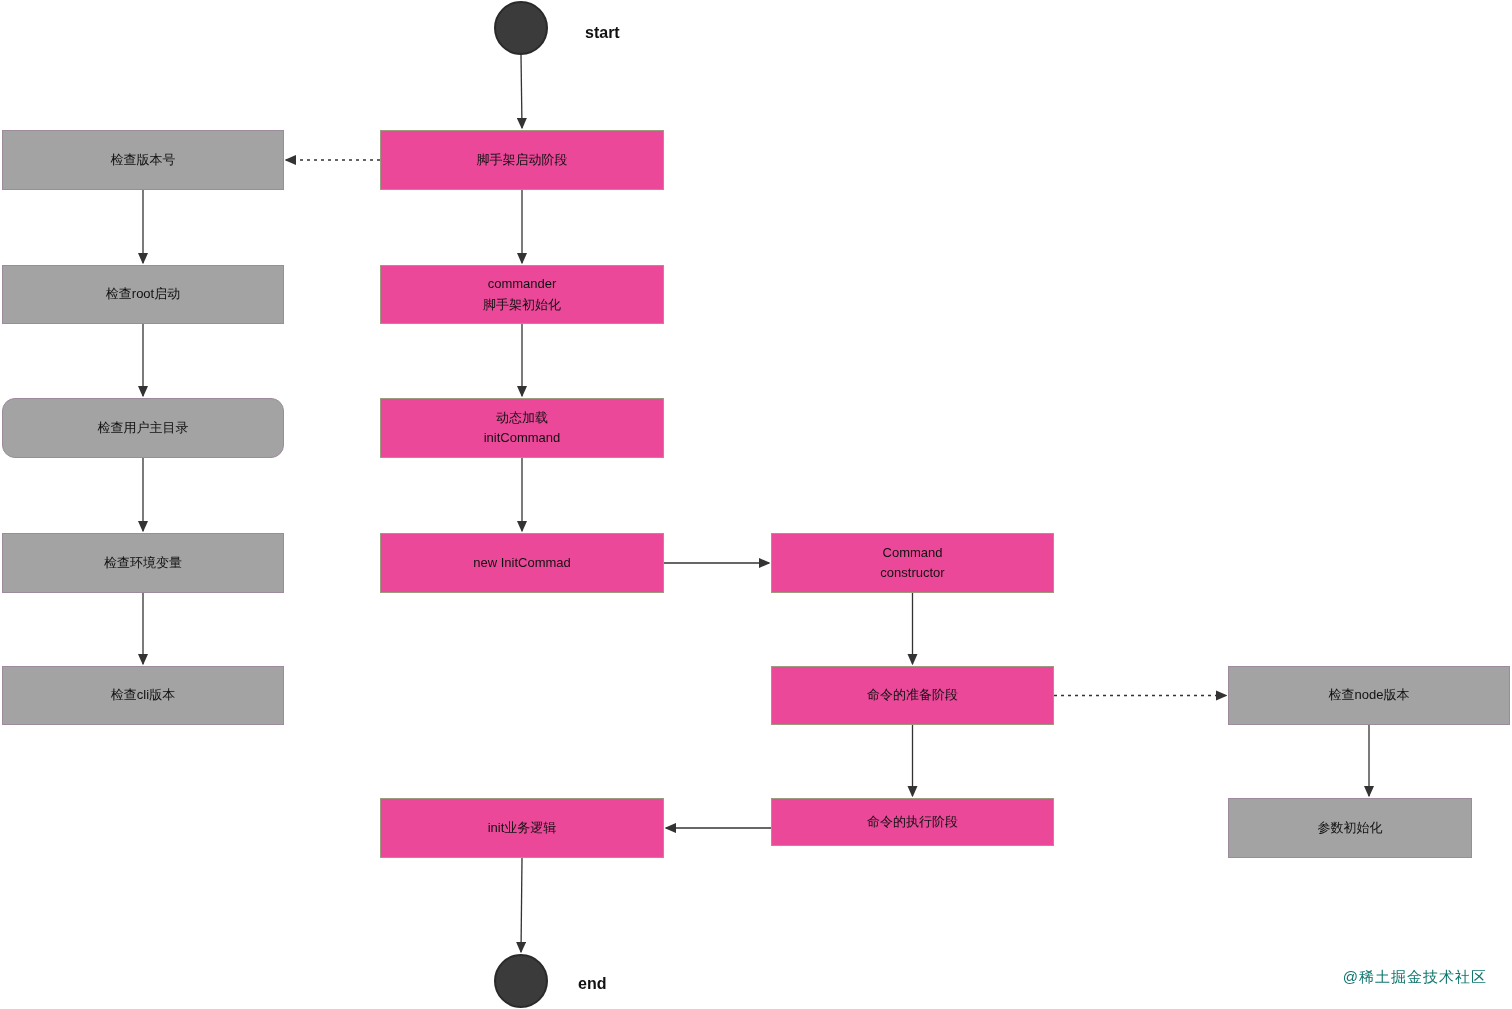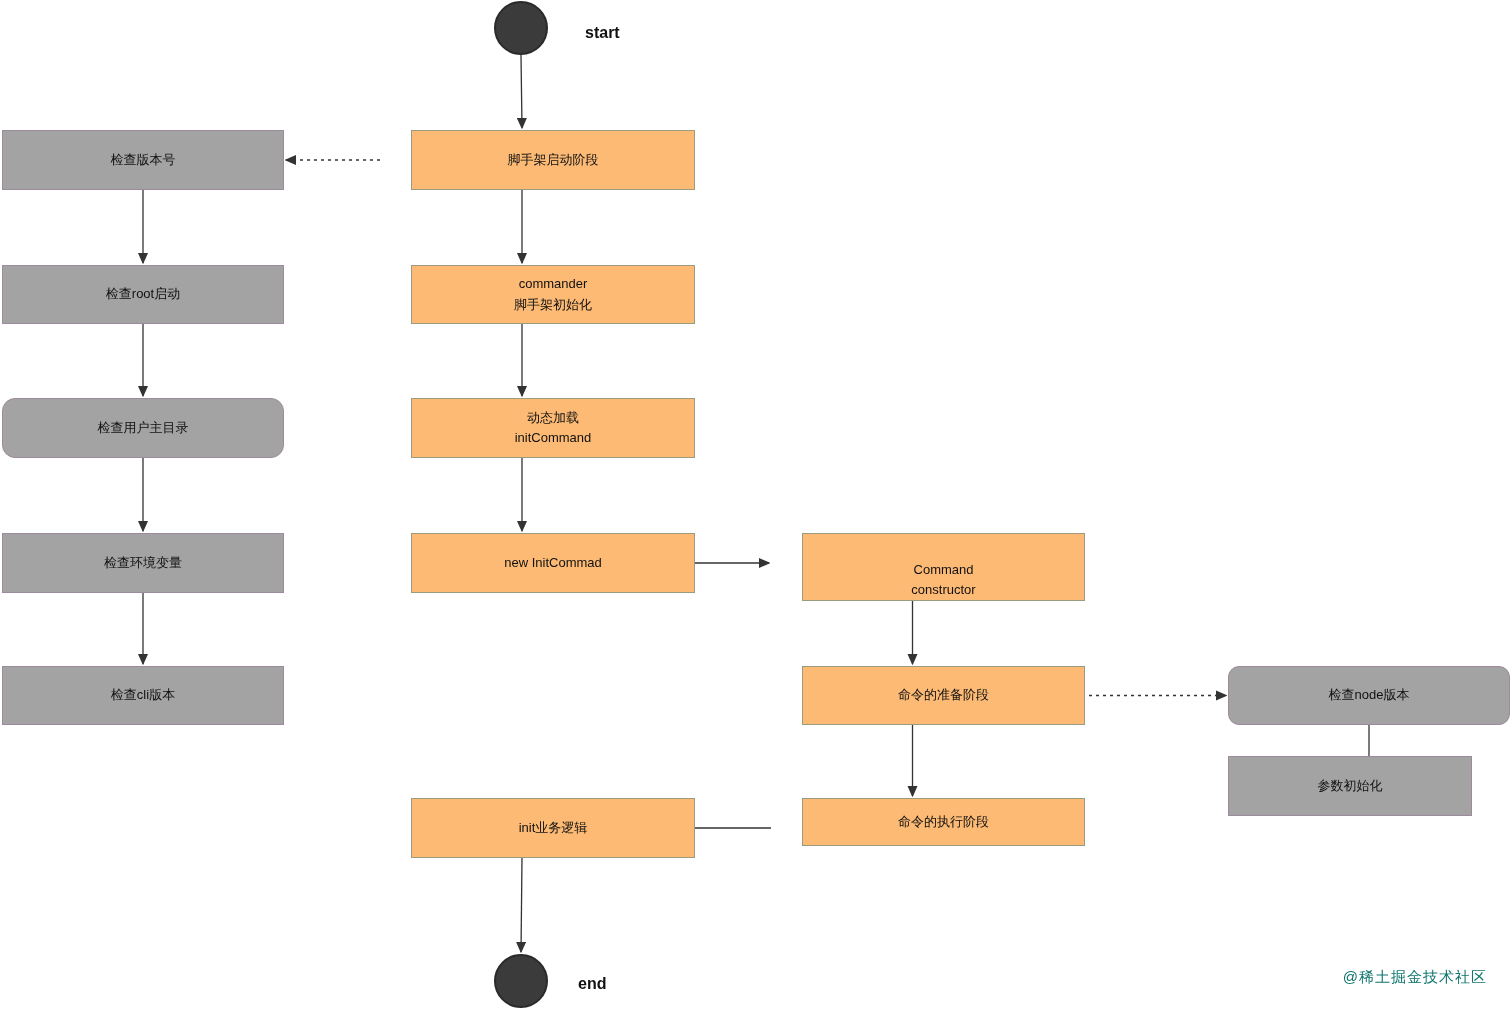--- a/index.html
+++ b/index.html
@@ -30,23 +30,22 @@
     align-items: center;
     justify-content: center;
     text-align: center;
     font-size: 13px;
     line-height: 1.55;
     color: #111111;
     white-space: pre-line;
     border: 1px solid #8f8f8f;
   }
   .flow-node.phase {
-    background: #fdba74;
+    background: #ec4899;
     border-color: #9b9b80;
-    margin-left: 31px;
   }
   .flow-node.check {
     background: #a3a3a3;
     border-color: #9d8a9d;
   }
   .terminal-circle {
     position: absolute;
     width: 54px;
     height: 54px;
     border-radius: 50%;
@@ -106,22 +105,22 @@
   <div id="watermark">@稀土掘金技术社区</div>
 <div class="flow-node phase" style="left: 380px; top: 130px; width: 284px; height: 60px;"><span>脚手架启动阶段</span></div>
     <div class="flow-node check" style="left: 2px; top: 130px; width: 282px; height: 60px;"><span>检查版本号</span></div>
     <div class="flow-node phase" style="left: 380px; top: 265px; width: 284px; height: 59px;"><span>commander
 脚手架初始化</span></div>
     <div class="flow-node check" style="left: 2px; top: 265px; width: 282px; height: 59px;"><span>检查root启动</span></div>
     <div class="flow-node phase" style="left: 380px; top: 398px; width: 284px; height: 60px;"><span>动态加载
 initCommand</span></div>
     <div class="flow-node check" style="left: 2px; top: 398px; width: 282px; height: 60px; border-radius: 13px;"><span>检查用户主目录</span></div>
     <div class="flow-node phase" style="left: 380px; top: 533px; width: 284px; height: 60px;"><span>new InitCommad</span></div>
-    <div class="flow-node phase" style="left: 771px; top: 533px; width: 283px; height: 68px; align-items: flex-end;"><span>Command
+    <div class="flow-node phase" style="left: 771px; top: 533px; width: 283px; height: 60px;"><span>Command
 constructor</span></div>
     <div class="flow-node check" style="left: 2px; top: 533px; width: 282px; height: 60px;"><span>检查环境变量</span></div>
     <div class="flow-node check" style="left: 2px; top: 666px; width: 282px; height: 59px;"><span>检查cli版本</span></div>
     <div class="flow-node phase" style="left: 771px; top: 666px; width: 283px; height: 59px;"><span>命令的准备阶段</span></div>
-    <div class="flow-node check" style="left: 1228px; top: 666px; width: 282px; height: 59px; border-radius: 11px;"><span>检查node版本</span></div>
+    <div class="flow-node check" style="left: 1228px; top: 666px; width: 282px; height: 59px;"><span>检查node版本</span></div>
     <div class="flow-node phase" style="left: 380px; top: 798px; width: 284px; height: 60px;"><span>init业务逻辑</span></div>
     <div class="flow-node phase" style="left: 771px; top: 798px; width: 283px; height: 48px;"><span>命令的执行阶段</span></div>
-    <div class="flow-node check" style="left: 1228px; top: 756px; width: 244px; height: 60px;"><span>参数初始化</span></div>
+    <div class="flow-node check" style="left: 1228px; top: 798px; width: 244px; height: 60px;"><span>参数初始化</span></div>
   </div>
 
 </body></html>

